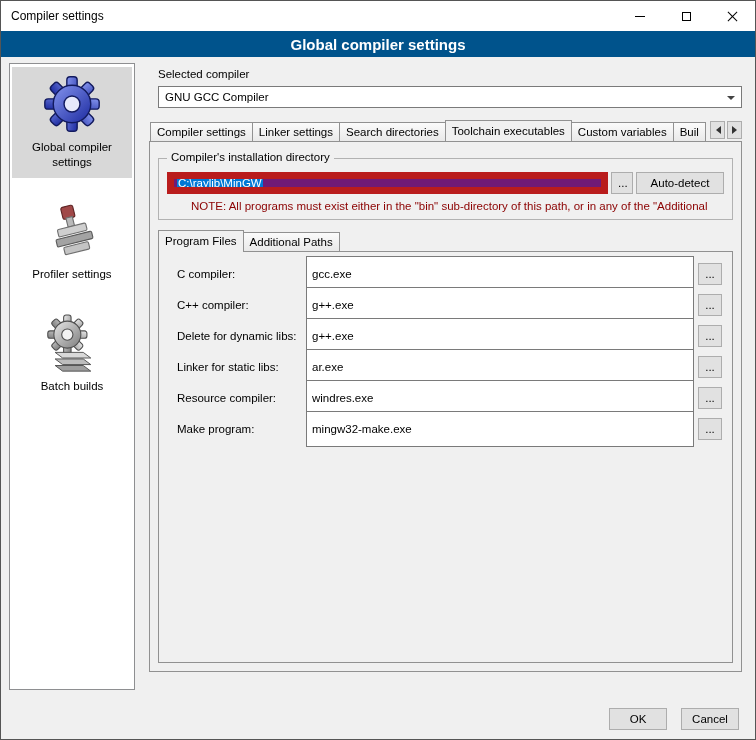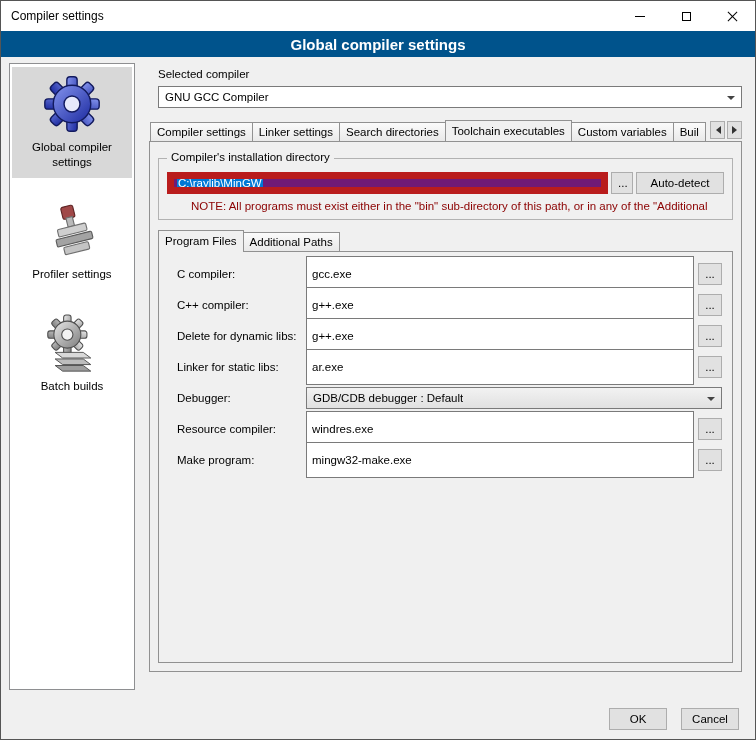--- a/index.html
+++ b/index.html
@@ -238,27 +238,20 @@
           <input class="text" type="text" value="g++.exe" style="">
           <button class="win b-browse">...</button>
         </div>
 
         <div class="form-row">
           <span class="flabel">Linker for static libs:</span>
           <input class="text" type="text" value="ar.exe" style="">
           <button class="win b-browse">...</button>
         </div>
 
-        <div class="form-row">
-          <span class="flabel">Debugger:</span>
-          <div class="combobox gray">
-            <span class="combo-text">GDB/CDB debugger : Default</span>
-            <span class="combo-arrow"></span>
-          </div>
-        </div>
 
         <div class="form-row">
           <span class="flabel">Resource compiler:</span>
           <input class="text" type="text" value="windres.exe" style="">
           <button class="win b-browse">...</button>
         </div>
 
         <div class="form-row">
           <span class="flabel">Make program:</span>
           <input class="text" type="text" value="mingw32-make.exe" style="">

